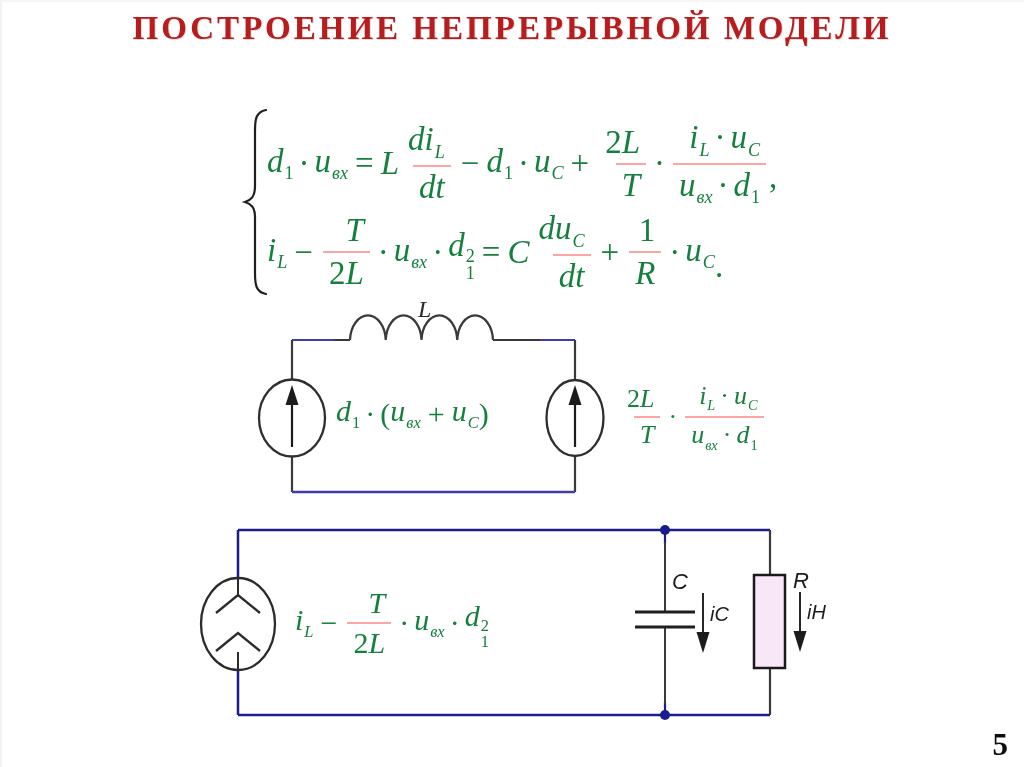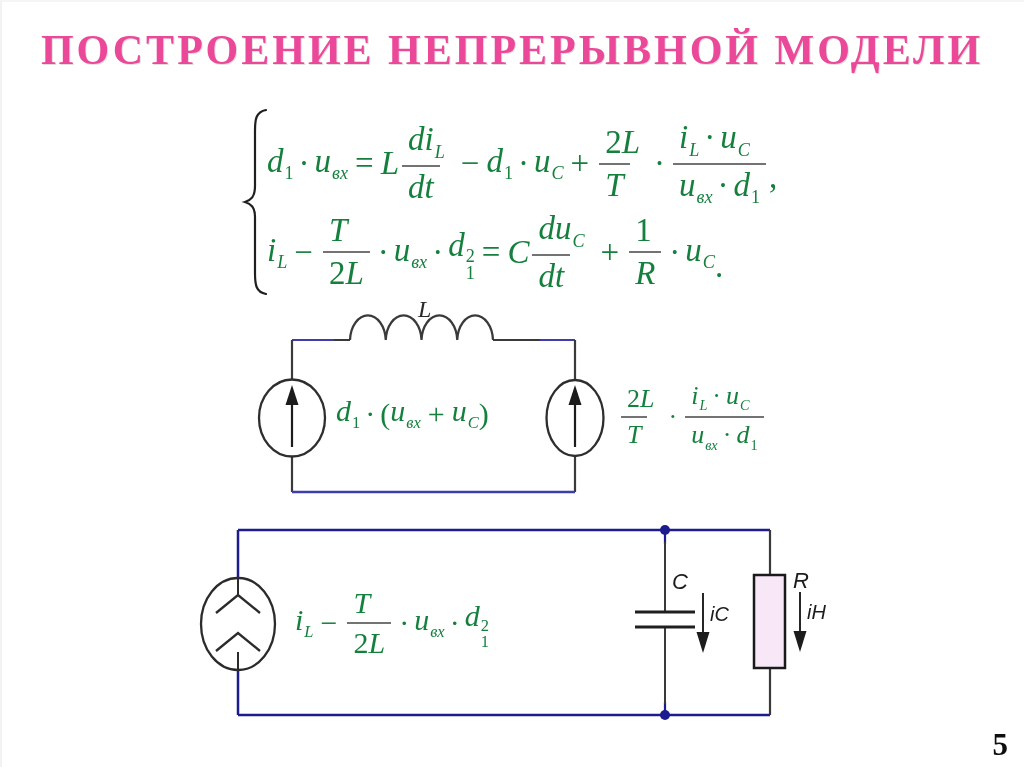--- a/index.html
+++ b/index.html
@@ -1,32 +1,32 @@
 <!DOCTYPE html>
 <html><head>
 <meta charset="utf-8">
 <style>
   *{margin:0;padding:0;box-sizing:border-box}
   html,body{width:1024px;height:767px}
   body{position:relative;background:#ffffff;overflow:hidden;font-family:"Liberation Serif",serif;color:#141414}
   .slide-edge{position:absolute;left:0;top:0;width:1024px;height:767px;border-left:2px solid #f2f2f2;border-top:2px solid #f5f5f5;pointer-events:none}
-  .title{position:absolute;top:26px;left:0;width:100%;text-align:center;font-size:42px;font-weight:bold;letter-spacing:3px;color:#ec4899;text-shadow:1px 1px 0 rgba(150,150,150,.30)}
+  .title{position:absolute;top:10px;left:0;width:100%;text-align:center;font-size:33px;font-weight:bold;letter-spacing:3px;color:#b91c1c;text-shadow:1px 1px 0 rgba(150,150,150,.30)}
   .pnum{position:absolute;right:16px;bottom:4px;font-size:31px;font-weight:bold;color:#0e0e0e}
   
   .eq{position:absolute;display:flex;align-items:center;white-space:nowrap;font-size:33px;color:#15803d}
   .eq i{font-style:italic}
   .r{line-height:1}
   .o{font-style:normal;line-height:1;padding:0 7px}
   .o.tight{padding:0 5px}
   sub.sb{font-size:.55em;font-style:italic;line-height:1;margin-left:1px}
   sub.sb.up{font-style:normal}
   .up{font-style:normal}
-  .frac{display:inline-flex;flex-direction:column;align-items:flex-start;line-height:1;margin:0 3px}
+  .frac{display:inline-flex;flex-direction:column;align-items:flex-end;line-height:1;margin:0 3px}
   .num{padding:0 6px 4px;display:inline-block}
-  .den{border-top:2px solid #737373;padding:4px 6px 0;display:inline-block}
+  .den{border-top:2px solid #fca5a5;padding:4px 6px 0;display:inline-block}
   .stk{display:inline-flex;flex-direction:column;align-items:flex-start;font-size:.55em;line-height:.95;transform:translateY(.33em);margin-left:1px}
   .stk span{font-style:normal}
   .tail{transform:translateY(.42em);font-style:normal;line-height:1}
   .f30{font-size:30px}.f26{font-size:26px}
   svg{position:absolute}
   .svg-label{font-family:"Liberation Sans",sans-serif;font-style:italic;fill:#1c1c1c}
   .svg-label-serif{font-family:"Liberation Serif",serif;font-style:italic;fill:#2a2a2a}
 </style>
 </head>
 <body>

